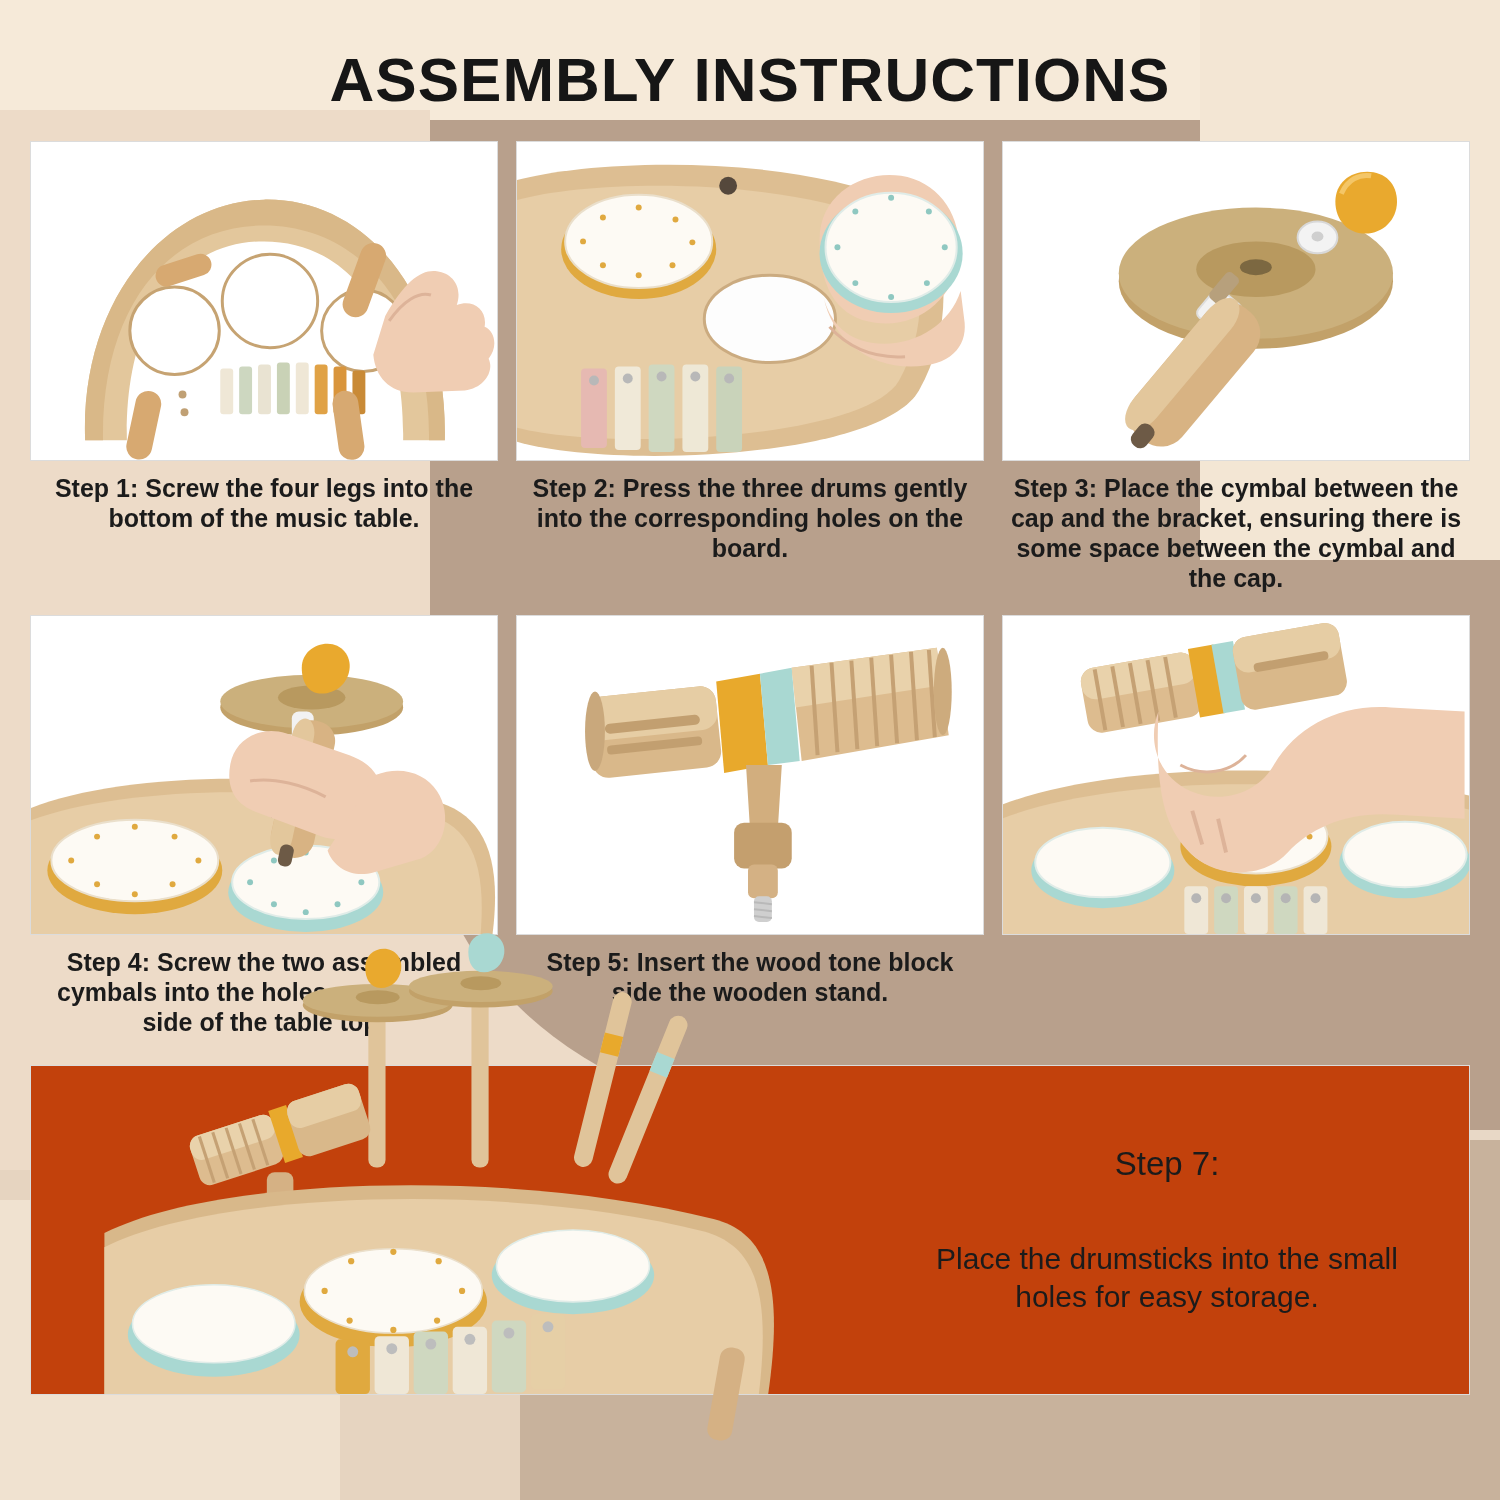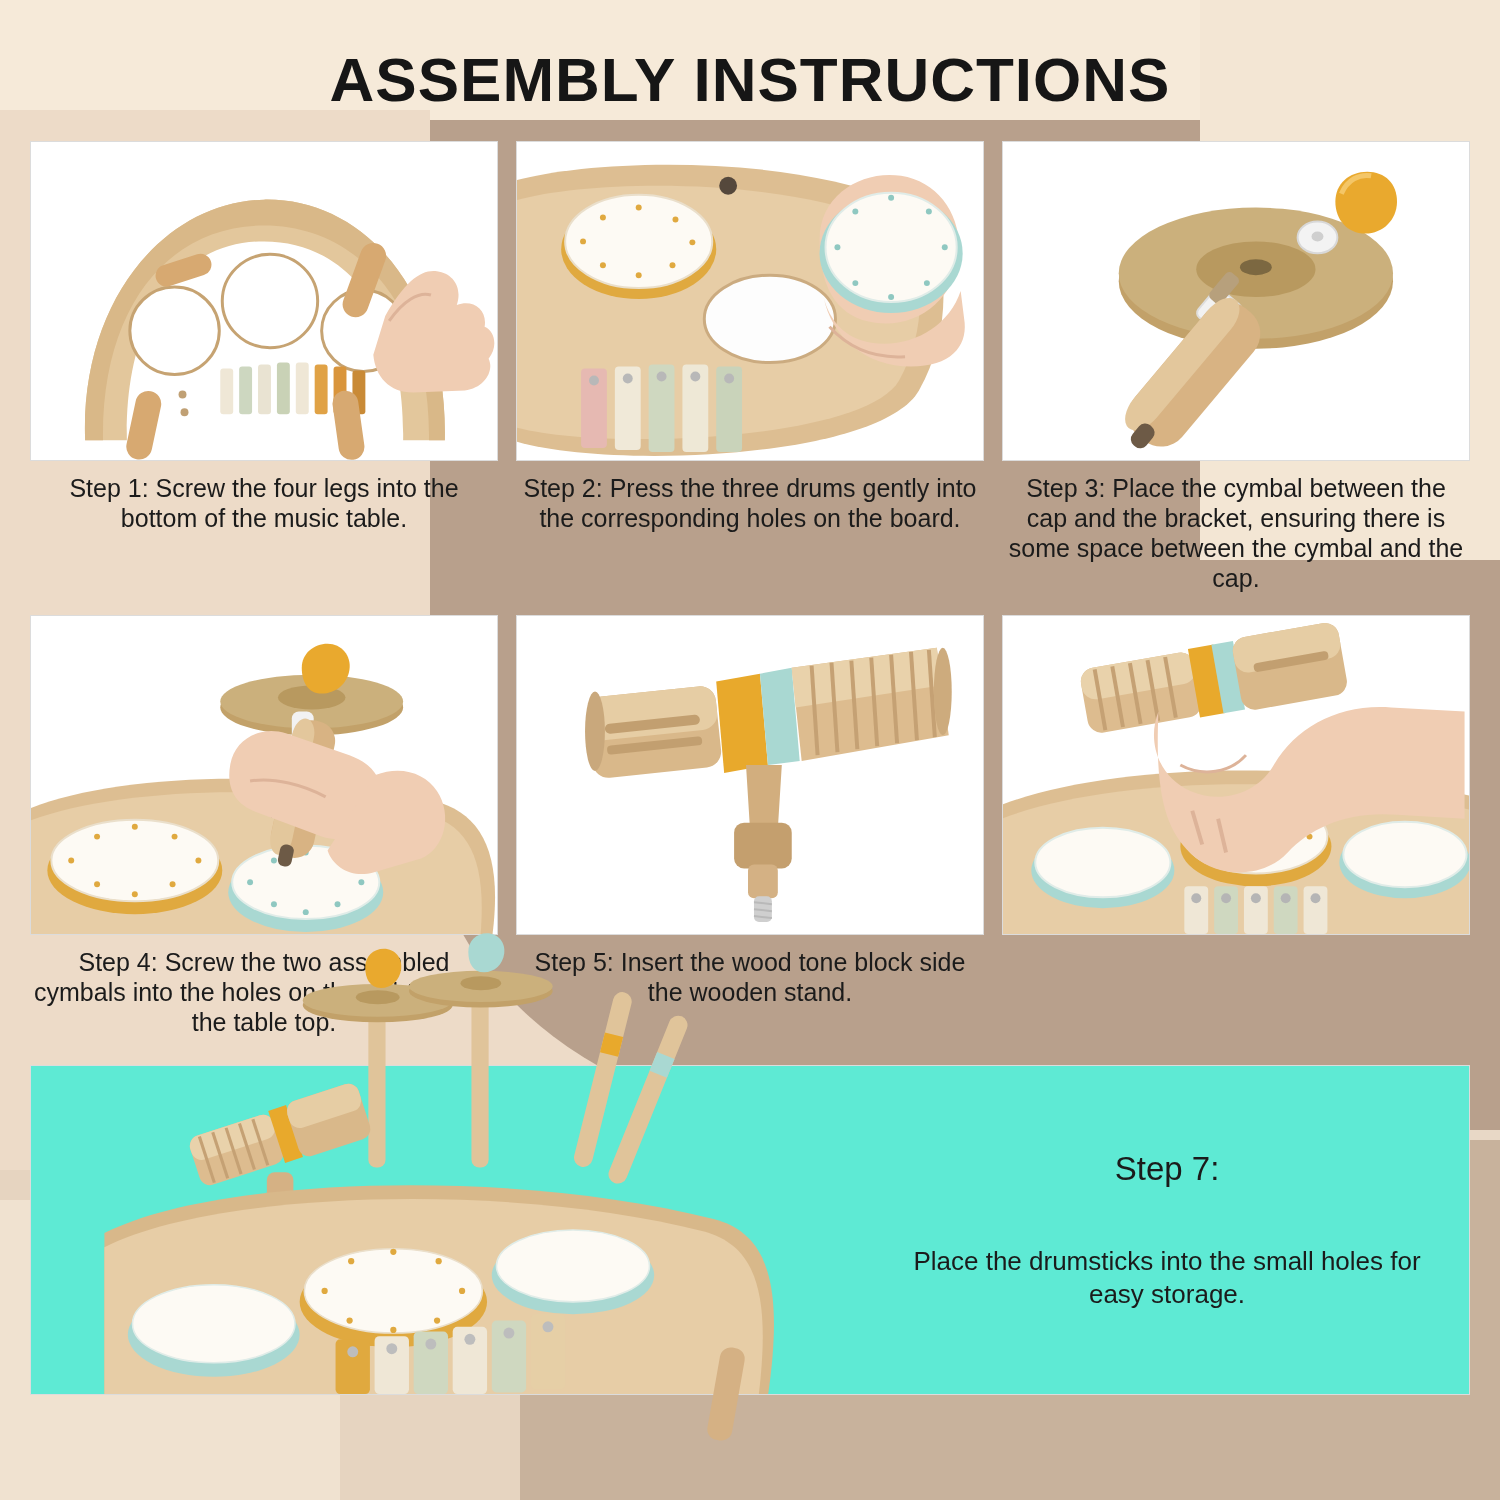--- a/index.html
+++ b/index.html
@@ -105,28 +105,29 @@
     box-sizing: border-box;
     position: relative;
     overflow: hidden;
   }
   .caption {
     margin: 12px 4px 18px 4px;
     text-align: center;
     font-size: 25px;
     line-height: 1.2;
     color: #1b1b1b;
+    font-weight: bold;
   }
 
   
   .final-panel {
     margin-top: 10px;
     width: 100%;
     height: 330px;
-    background: #5eead4;
+    background: #c2410c;
     border: 1px solid #dcdcdc;
     box-sizing: border-box;
     display: flex;
     position: relative;
     overflow: visible;
   }
   .final-photo {
     width: 58%;
     position: relative;
     overflow: visible;
@@ -136,21 +137,21 @@
     display: flex;
     flex-direction: column;
     align-items: center;
     justify-content: center;
     gap: 22px;
     padding: 0 40px;
     box-sizing: border-box;
     text-align: center;
   }
   .final-text .step-label { font-size: 33px; color: #1b1b1b; }
-  .final-text .step-body { font-size: 26px; line-height: 1.25; color: #1b1b1b; margin-top: 35px; }
+  .final-text .step-body { font-size: 30px; line-height: 1.25; color: #1b1b1b; margin-top: 35px; }
   .final-text .step-done { font-size: 31px; color: #1b1b1b; }
 
   
   svg.illu { display: block; width: 100%; height: 100%; }
 </style>
 </head>
 <body>
 
 <div class="bg-layer">
   <div class="bg-cream-top"></div>

